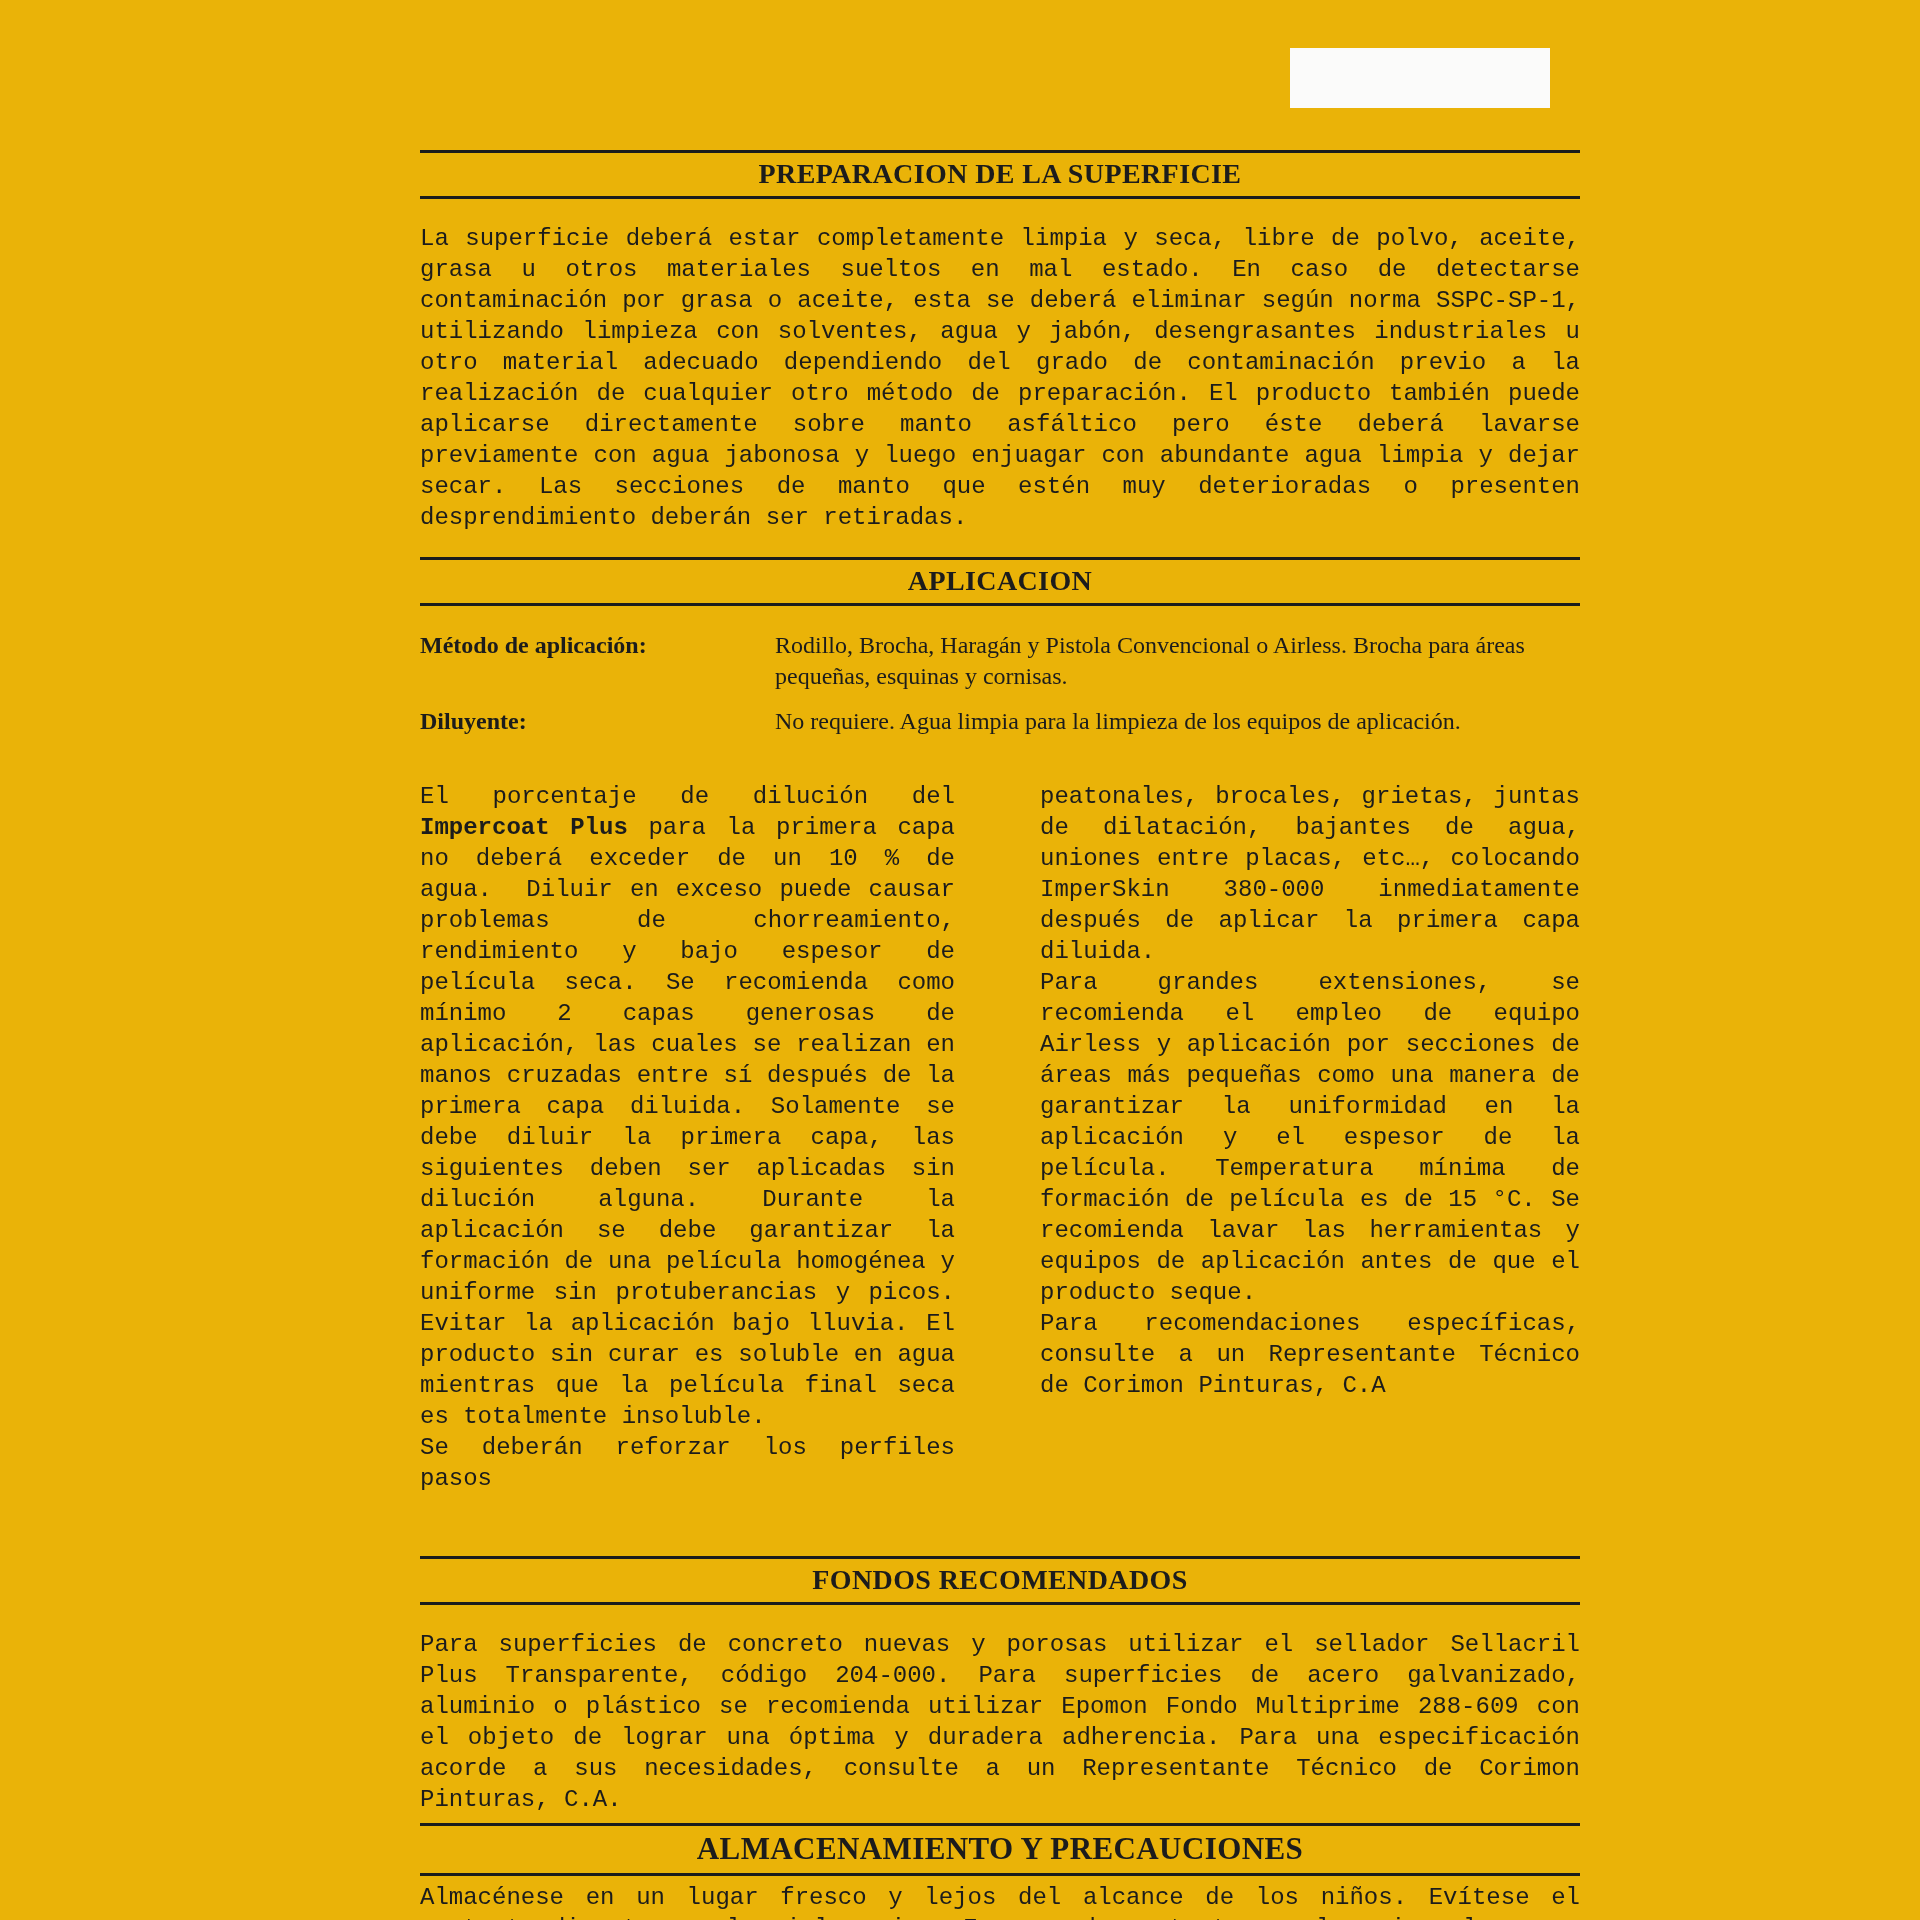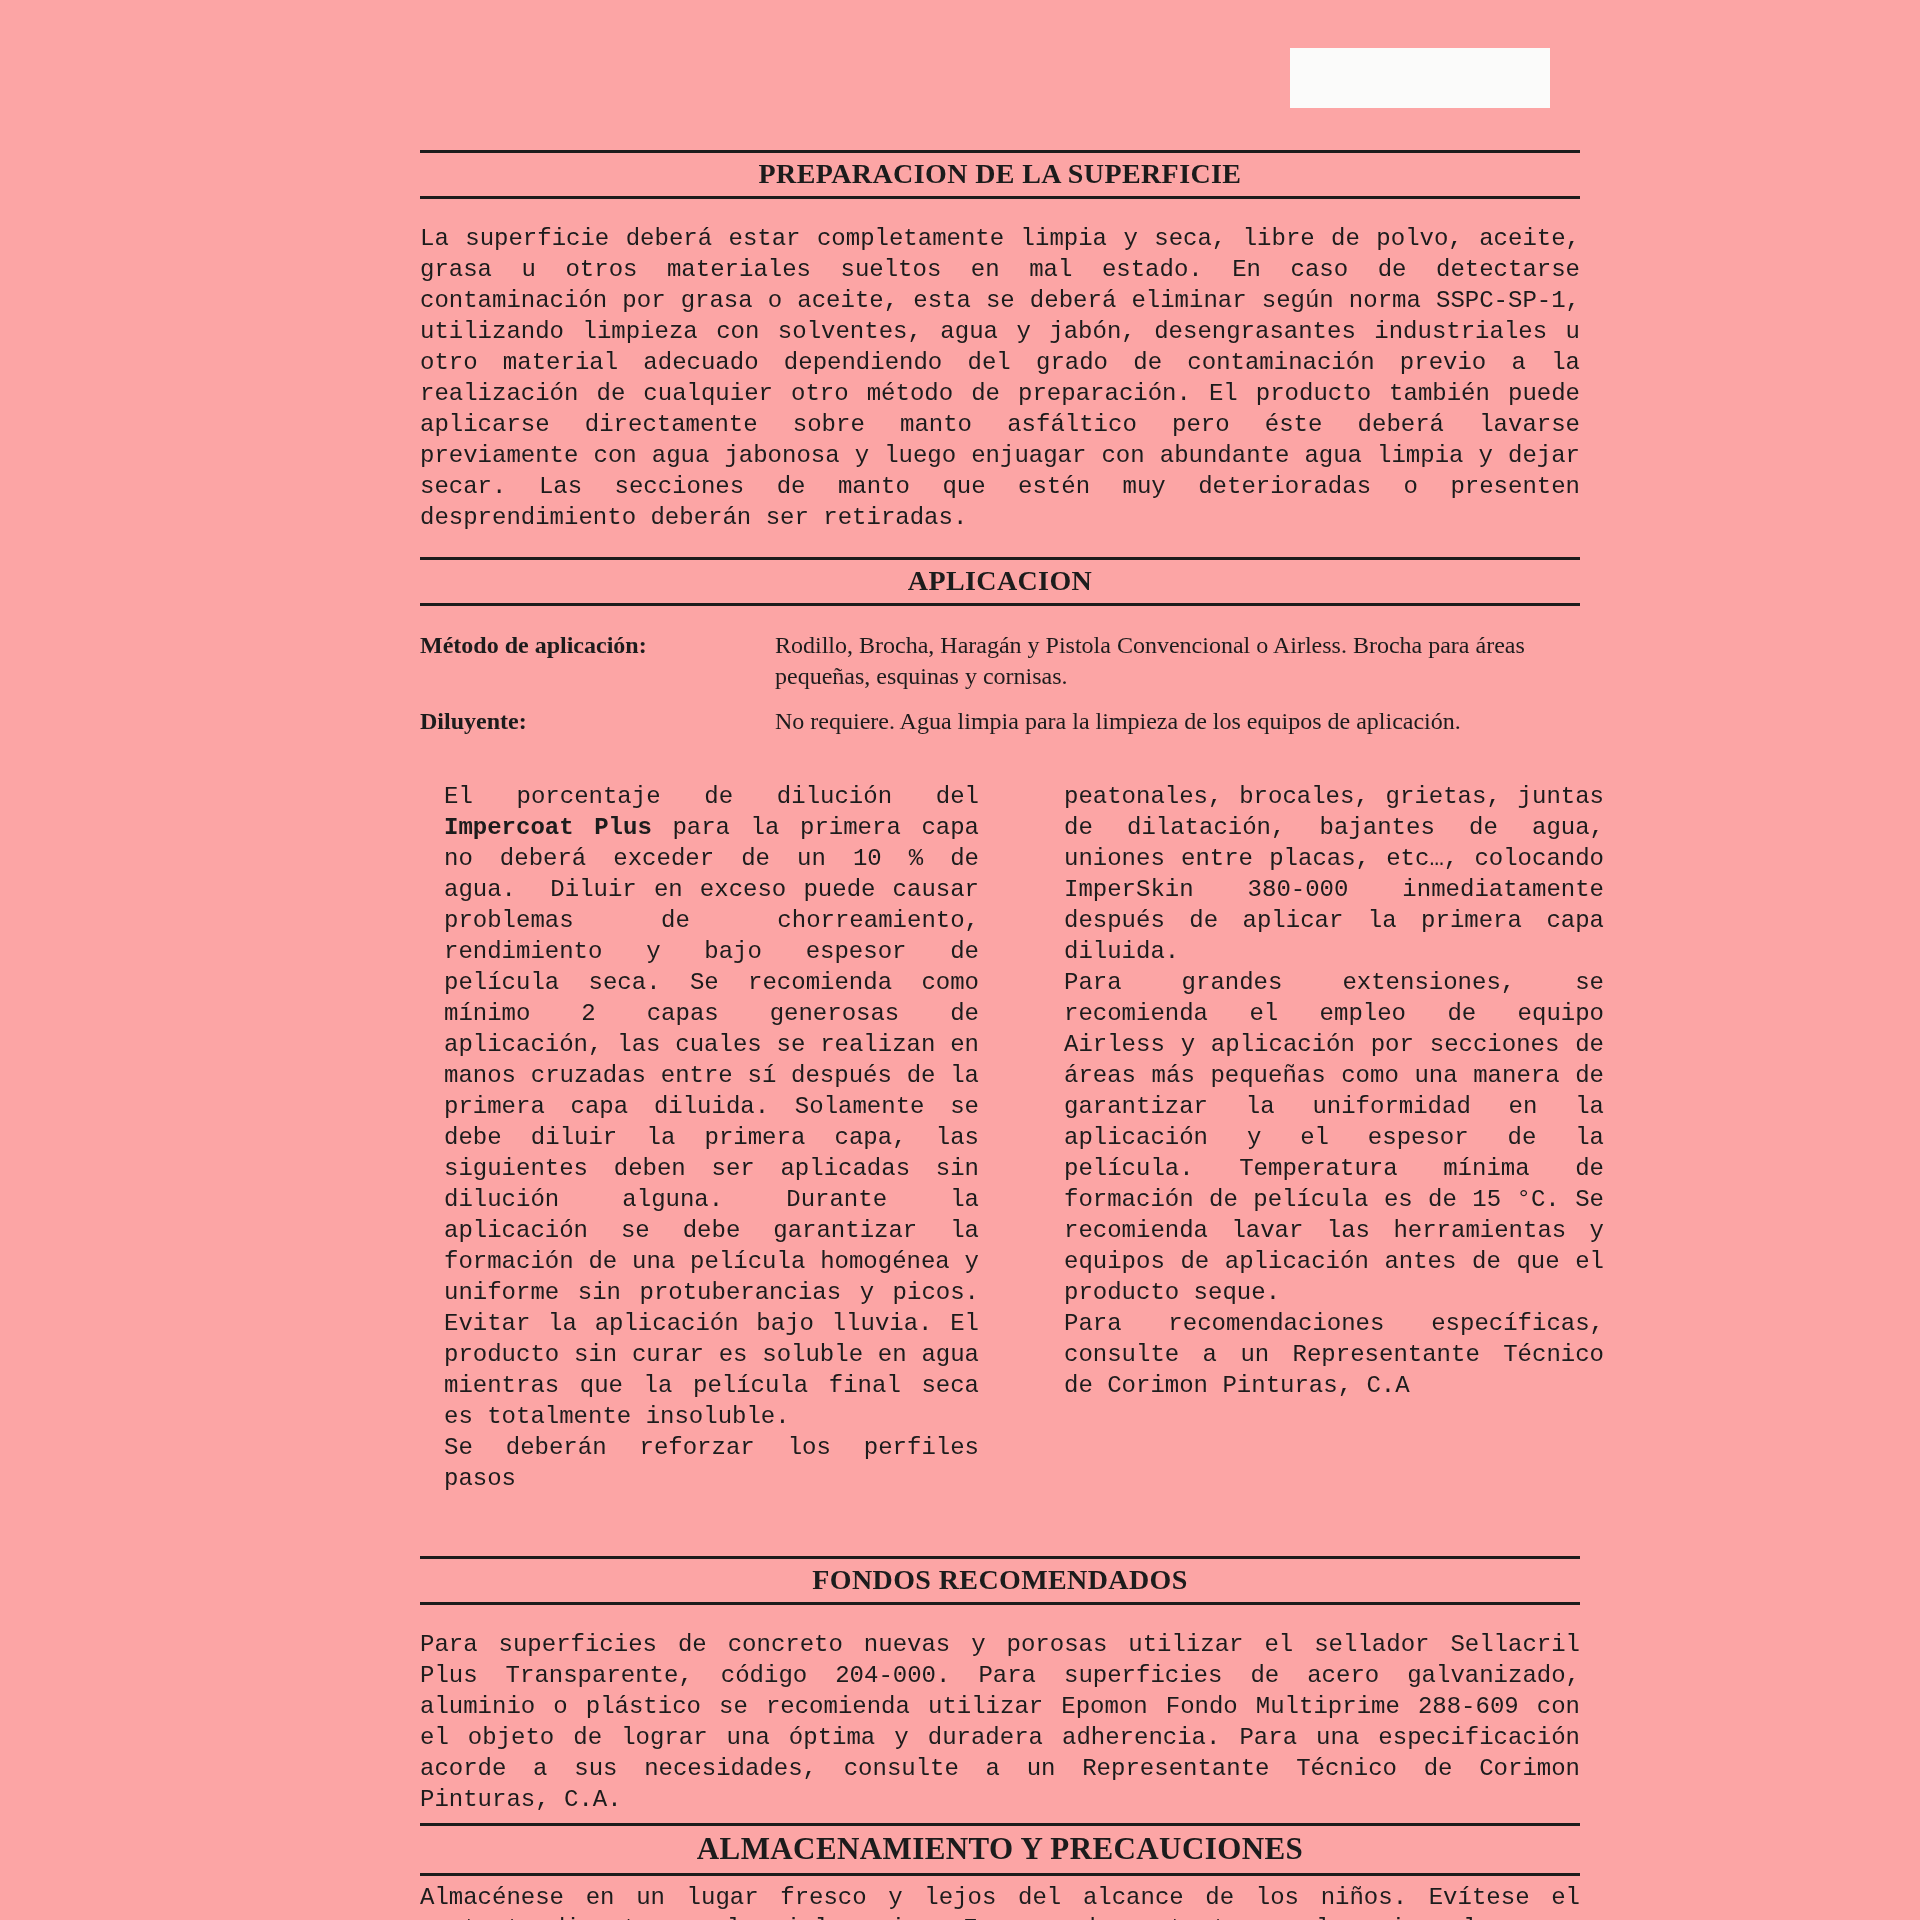--- a/index.html
+++ b/index.html
@@ -5,21 +5,21 @@
   html, body {
     margin: 0;
     padding: 0;
     background: #e8e8e8;
   }
   .page {
     position: relative;
     width: 1920px;
     height: 1920px;
     margin: 0 auto;
-    background: #fca5a5;
+    background: #eab308;
     font-family: "Liberation Serif", serif;
     color: #1c1c1c;
     overflow: hidden;
   }
   .content {
     position: absolute;
     left: 420px;
     top: 150px;
     width: 1160px;
   }
@@ -56,21 +56,20 @@
     font-size: 24px;
     line-height: 31px;
   }
   .field-label { font-weight: bold; }
   
   .two-cols {
     margin-top: 24px;
     display: grid;
     grid-template-columns: 535px 540px;
     column-gap: 85px;
-    margin-left: 24px;
   }
   .col p { margin: 0; }
   .sec-gap-lg { margin-top: 62px; }
   .sec-gap-md { margin-top: 8px; }
   .storage-note {
     font-weight: bold;
     font-size: 24px;
     line-height: 31px;
     margin: 0;
   }

